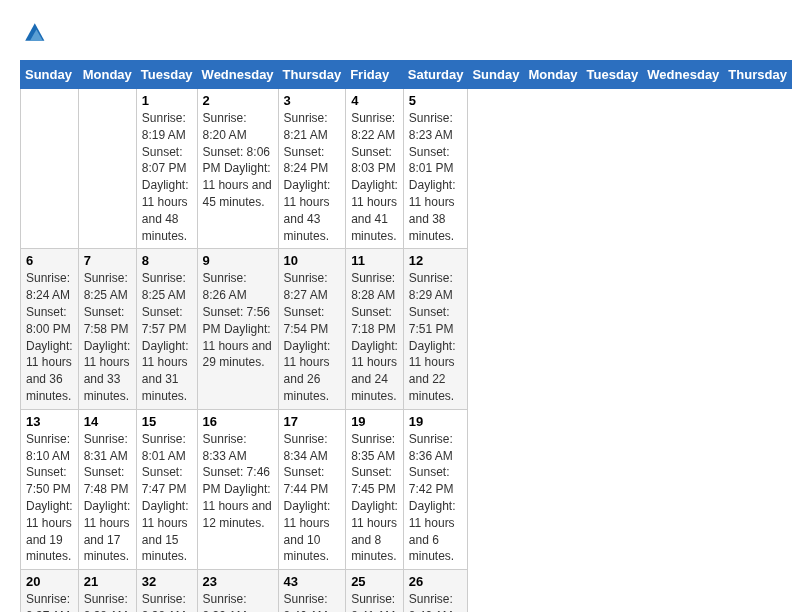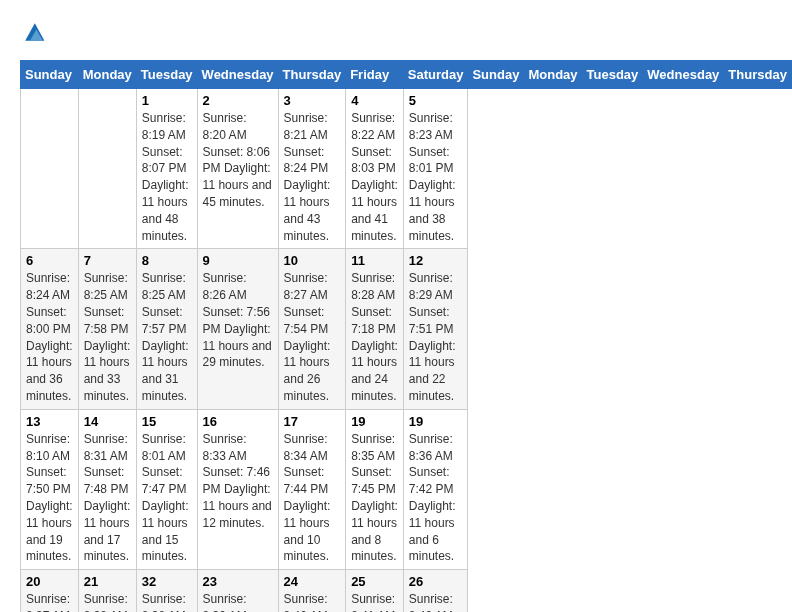--- a/index.html
+++ b/index.html
@@ -268,21 +268,21 @@
 Sunset: 7:38 PM
 Daylight: 10 hours and 59 minutes.</div>
         </td>
         <td>
           <span class="day-num">23</span>
           <div class="day-info">Sunrise: 8:39 AM
 Sunset: 7:36 PM
 Daylight: 10 hours and 56 minutes.</div>
         </td>
         <td>
-          <span class="day-num">24</span>
+          <span class="day-num">43</span>
           <div class="day-info">Sunrise: 8:40 AM
 Sunset: 7:35 PM
 Daylight: 10 hours and 54 minutes.</div>
         </td>
         <td>
           <span class="day-num">25</span>
           <div class="day-info">Sunrise: 8:41 AM
 Sunset: 7:34 PM
 Daylight: 10 hours and 52 minutes.</div>
         </td>

